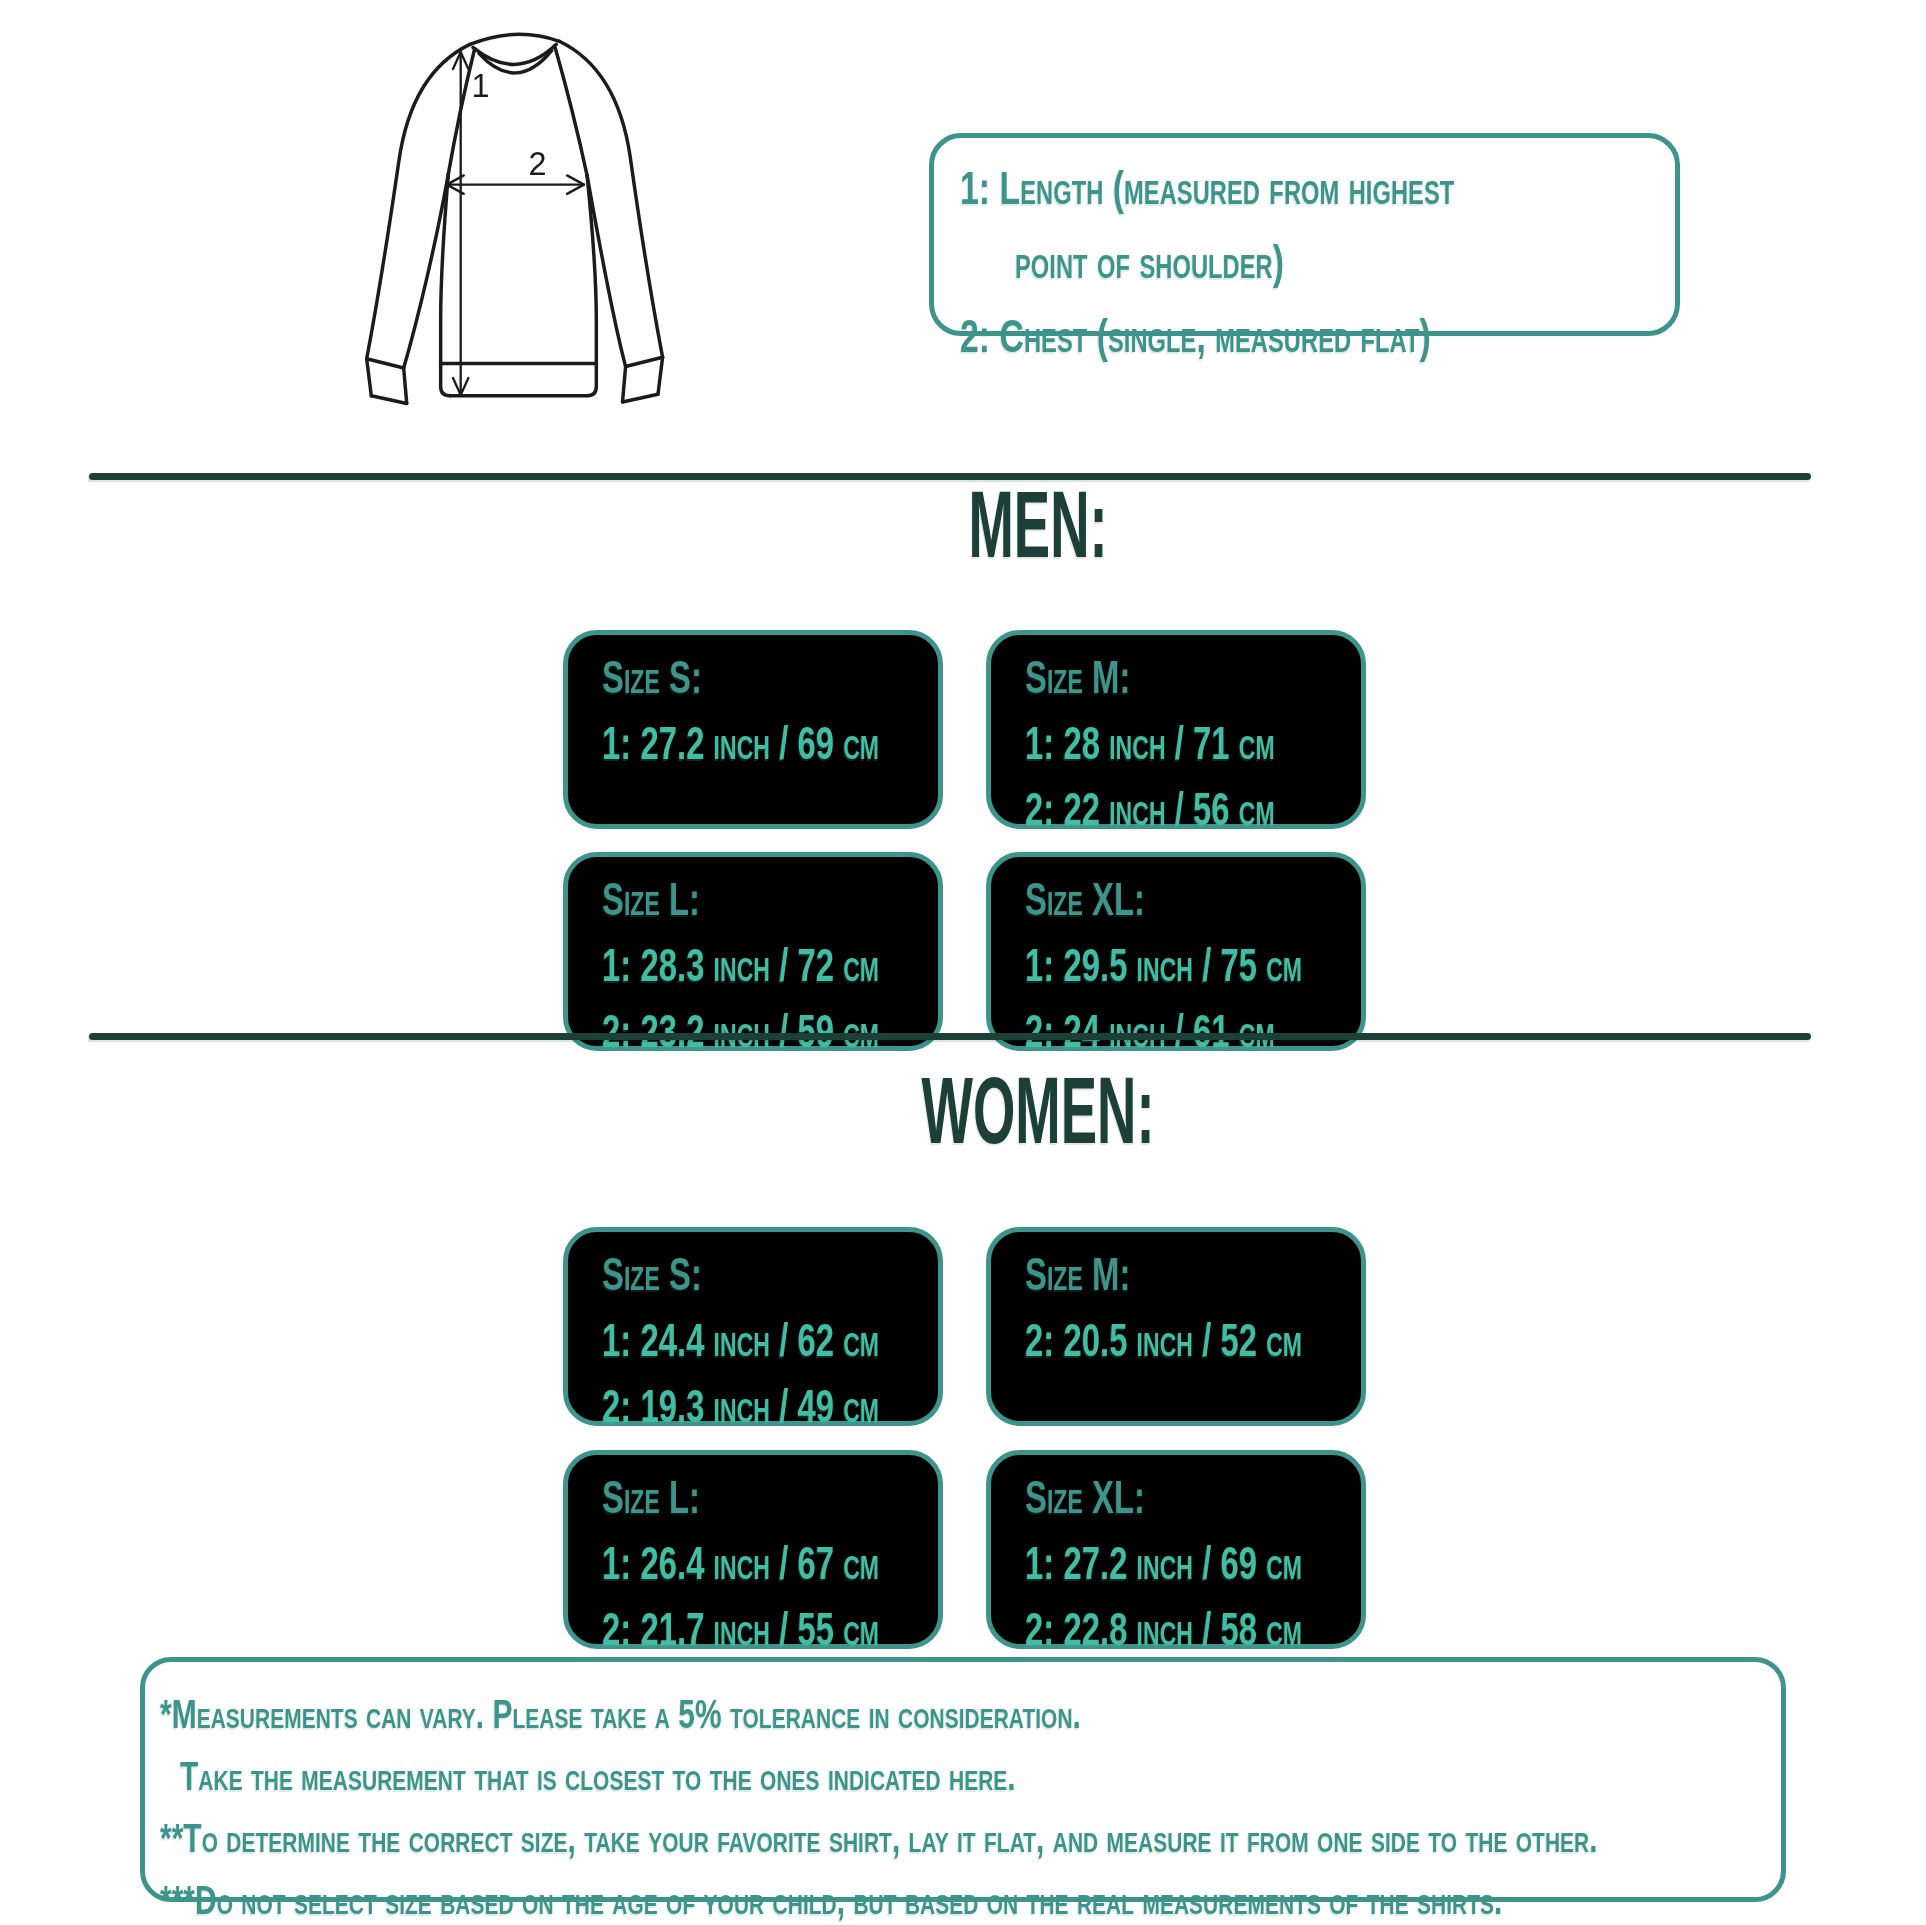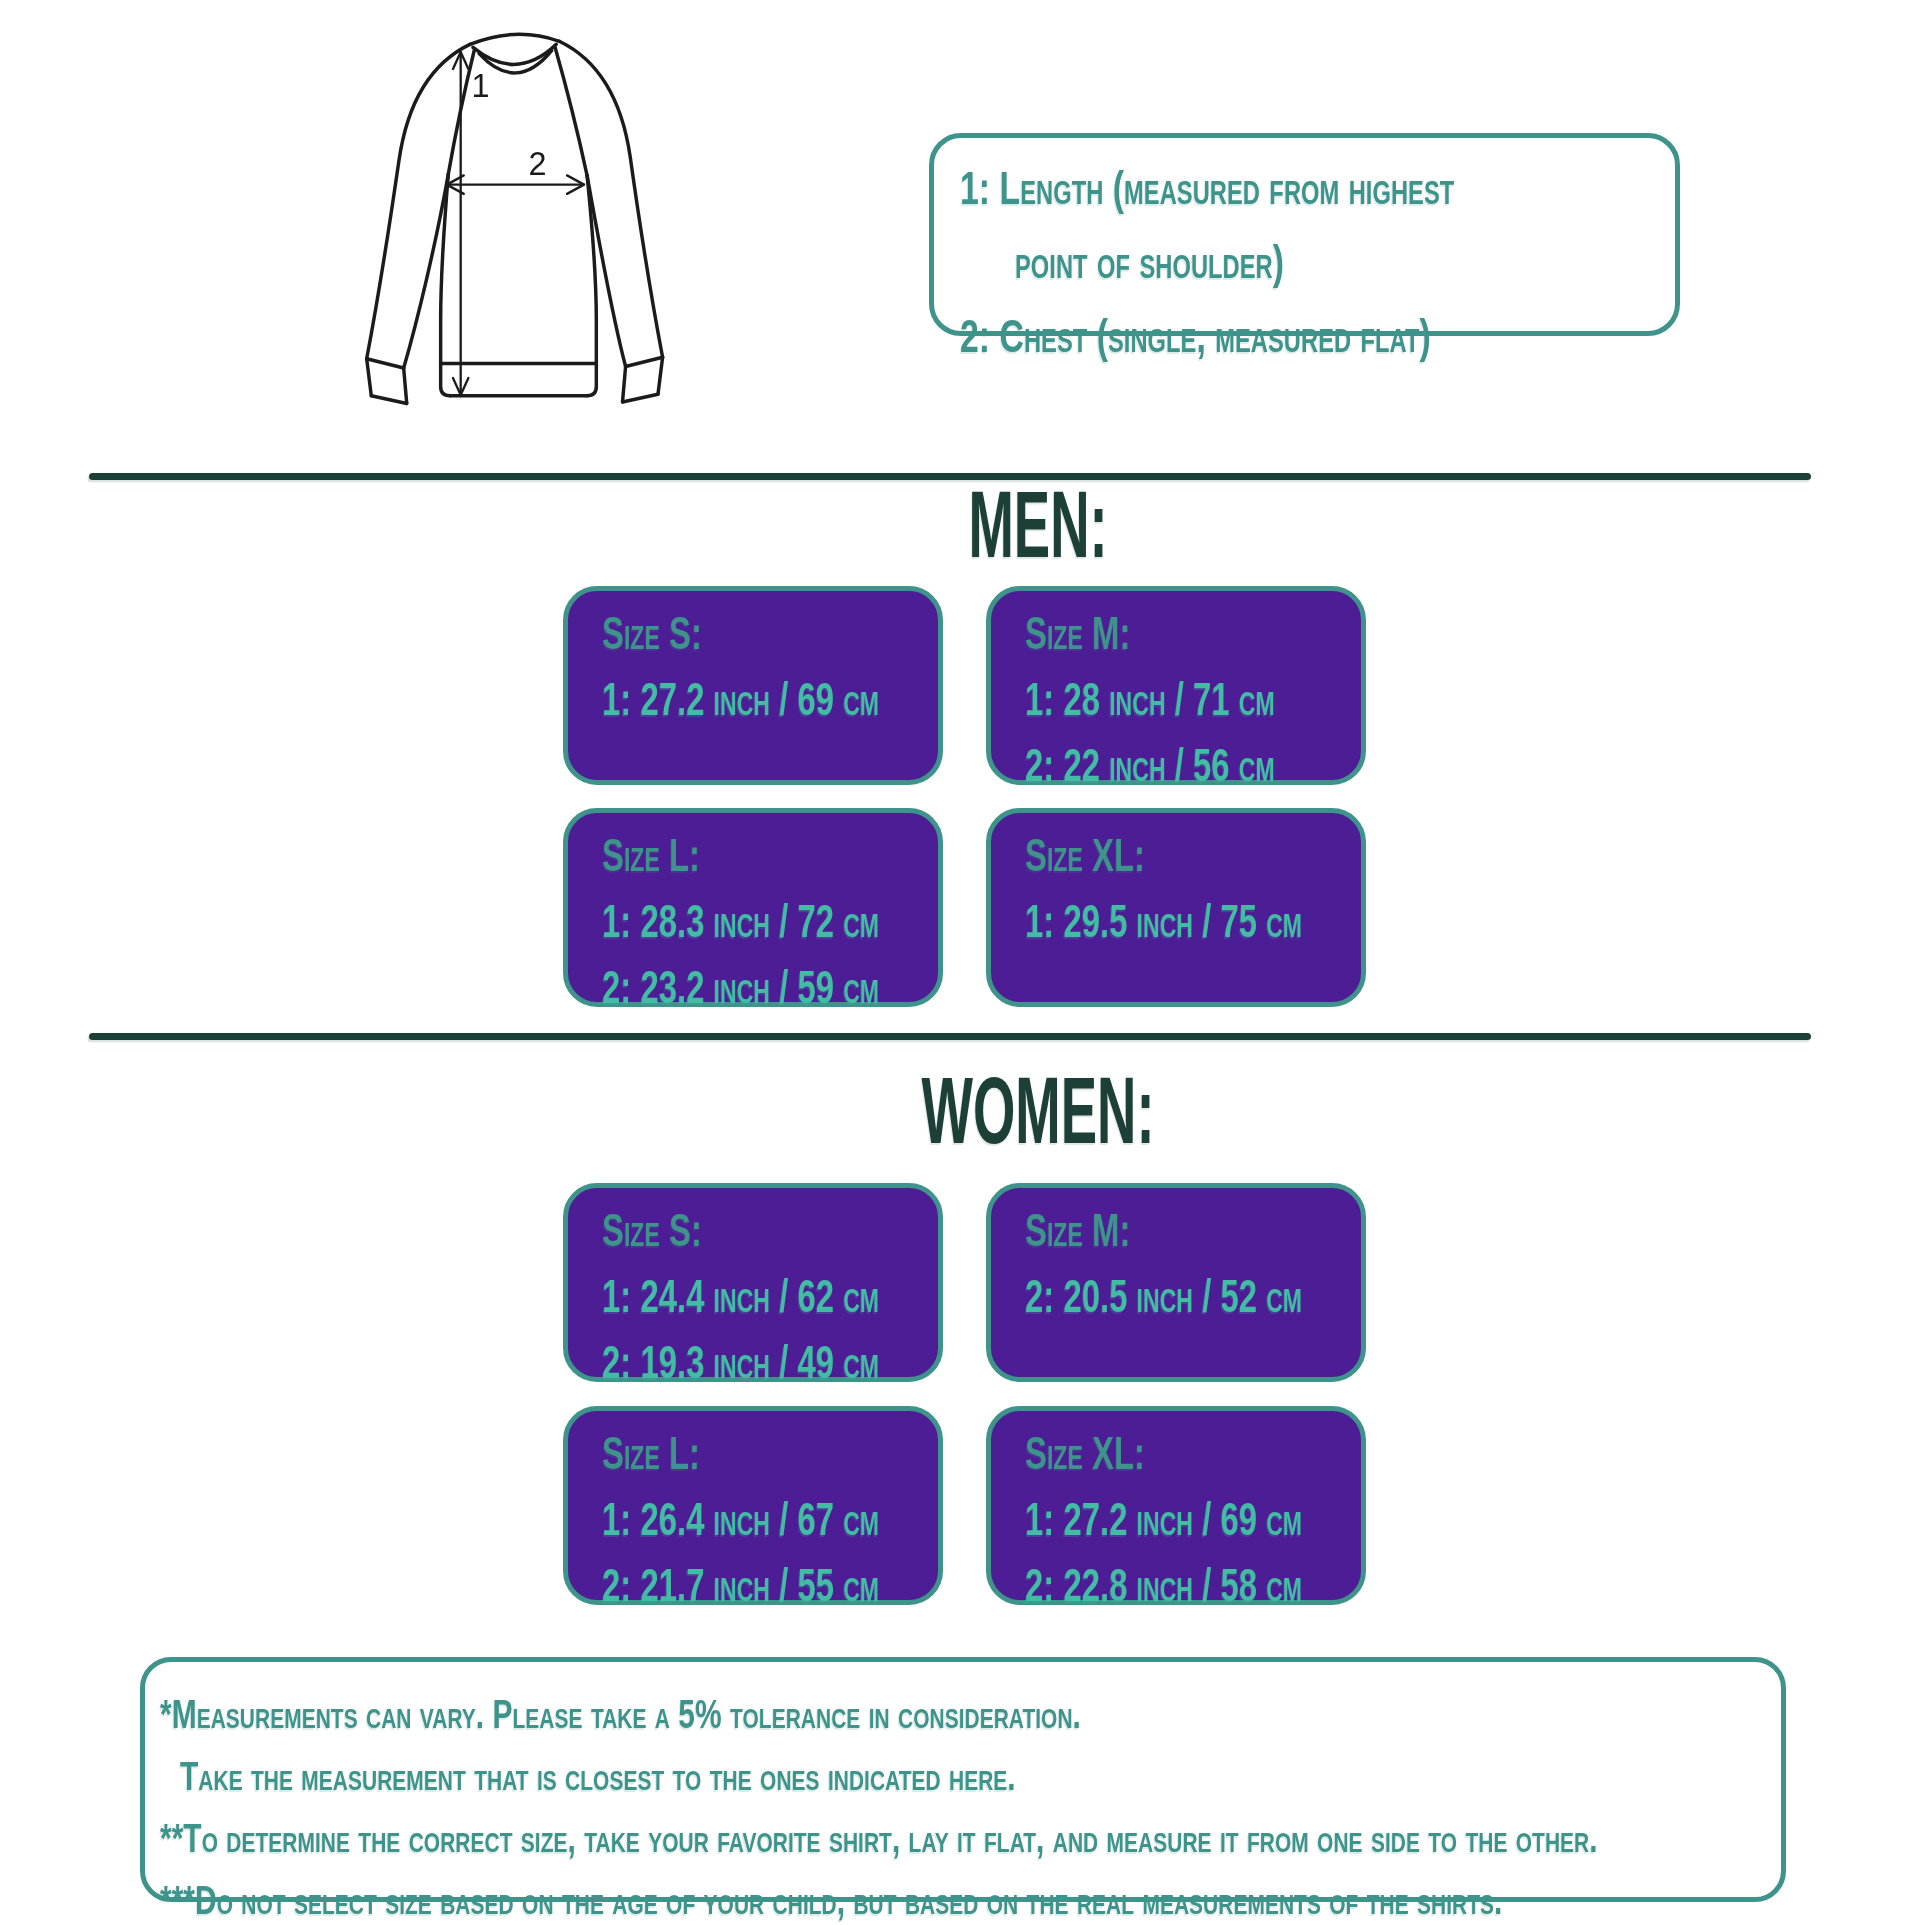--- a/index.html
+++ b/index.html
@@ -43,22 +43,23 @@
     position:absolute;left:0;width:1926px;text-align:center;line-height:92px;padding-left:48px;
   }
   .section-title .t{
     font-size:94px;font-weight:700;color:var(--dark);
     transform:scaleX(0.58);transform-origin:center center;
     position:relative;left:27px;
     text-shadow:-1.5px 2.3px 0 rgba(28,64,56,0.12);
   }
   .size-box{
     position:absolute;width:380px;height:199px;box-sizing:border-box;
-    border:5.4px solid var(--teal);border-radius:34px;background:#4c1d95;
+    border:5.4px solid var(--teal);border-radius:34px;background:#000000;
     padding:15.4px 0 0 34px;
+    margin-top:44px;
   }
   .size-box .line{line-height:54px;}
   .size-label{font-size:47px;color:var(--teal);transform:scaleX(0.70);transform-origin:left center;
     text-shadow:-1.5px 2.3px 0 rgba(62,148,138,0.18);}
   .size-val{font-size:47px;color:var(--light);transform:scaleX(0.70);transform-origin:left center;
     text-shadow:-1.5px 2.3px 0 rgba(66,188,162,0.22);}
 
   .note-box{
     position:absolute;left:140px;top:1657px;width:1646px;height:245px;
     box-sizing:border-box;border:5.4px solid var(--teal);border-radius:31px;
@@ -145,20 +146,21 @@
     <div class="line"><span class="t size-val">2: 22 inch / 56 cm</span></div>
   </div>
   <div class="size-box" style="left:563px;top:808px;">
     <div class="line"><span class="t size-label">Size L:</span></div>
     <div class="line"><span class="t size-val">1: 28.3 inch / 72 cm</span></div>
     <div class="line"><span class="t size-val">2: 23.2 inch / 59 cm</span></div>
   </div>
   <div class="size-box" style="left:986px;top:808px;">
     <div class="line"><span class="t size-label">Size XL:</span></div>
     <div class="line"><span class="t size-val">1: 29.5 inch / 75 cm</span></div>
+    <div class="line"><span class="t size-val">2: 24 inch / 61 cm</span></div>
   </div>
 
   <div class="divider" style="top:1033px;"></div>
 
   <div class="section-title" style="top:1065px;">
     <span class="t">WOMEN:</span>
   </div>
 
   <div class="size-box" style="left:563px;top:1183px;">
     <div class="line"><span class="t size-label">Size S:</span></div>

